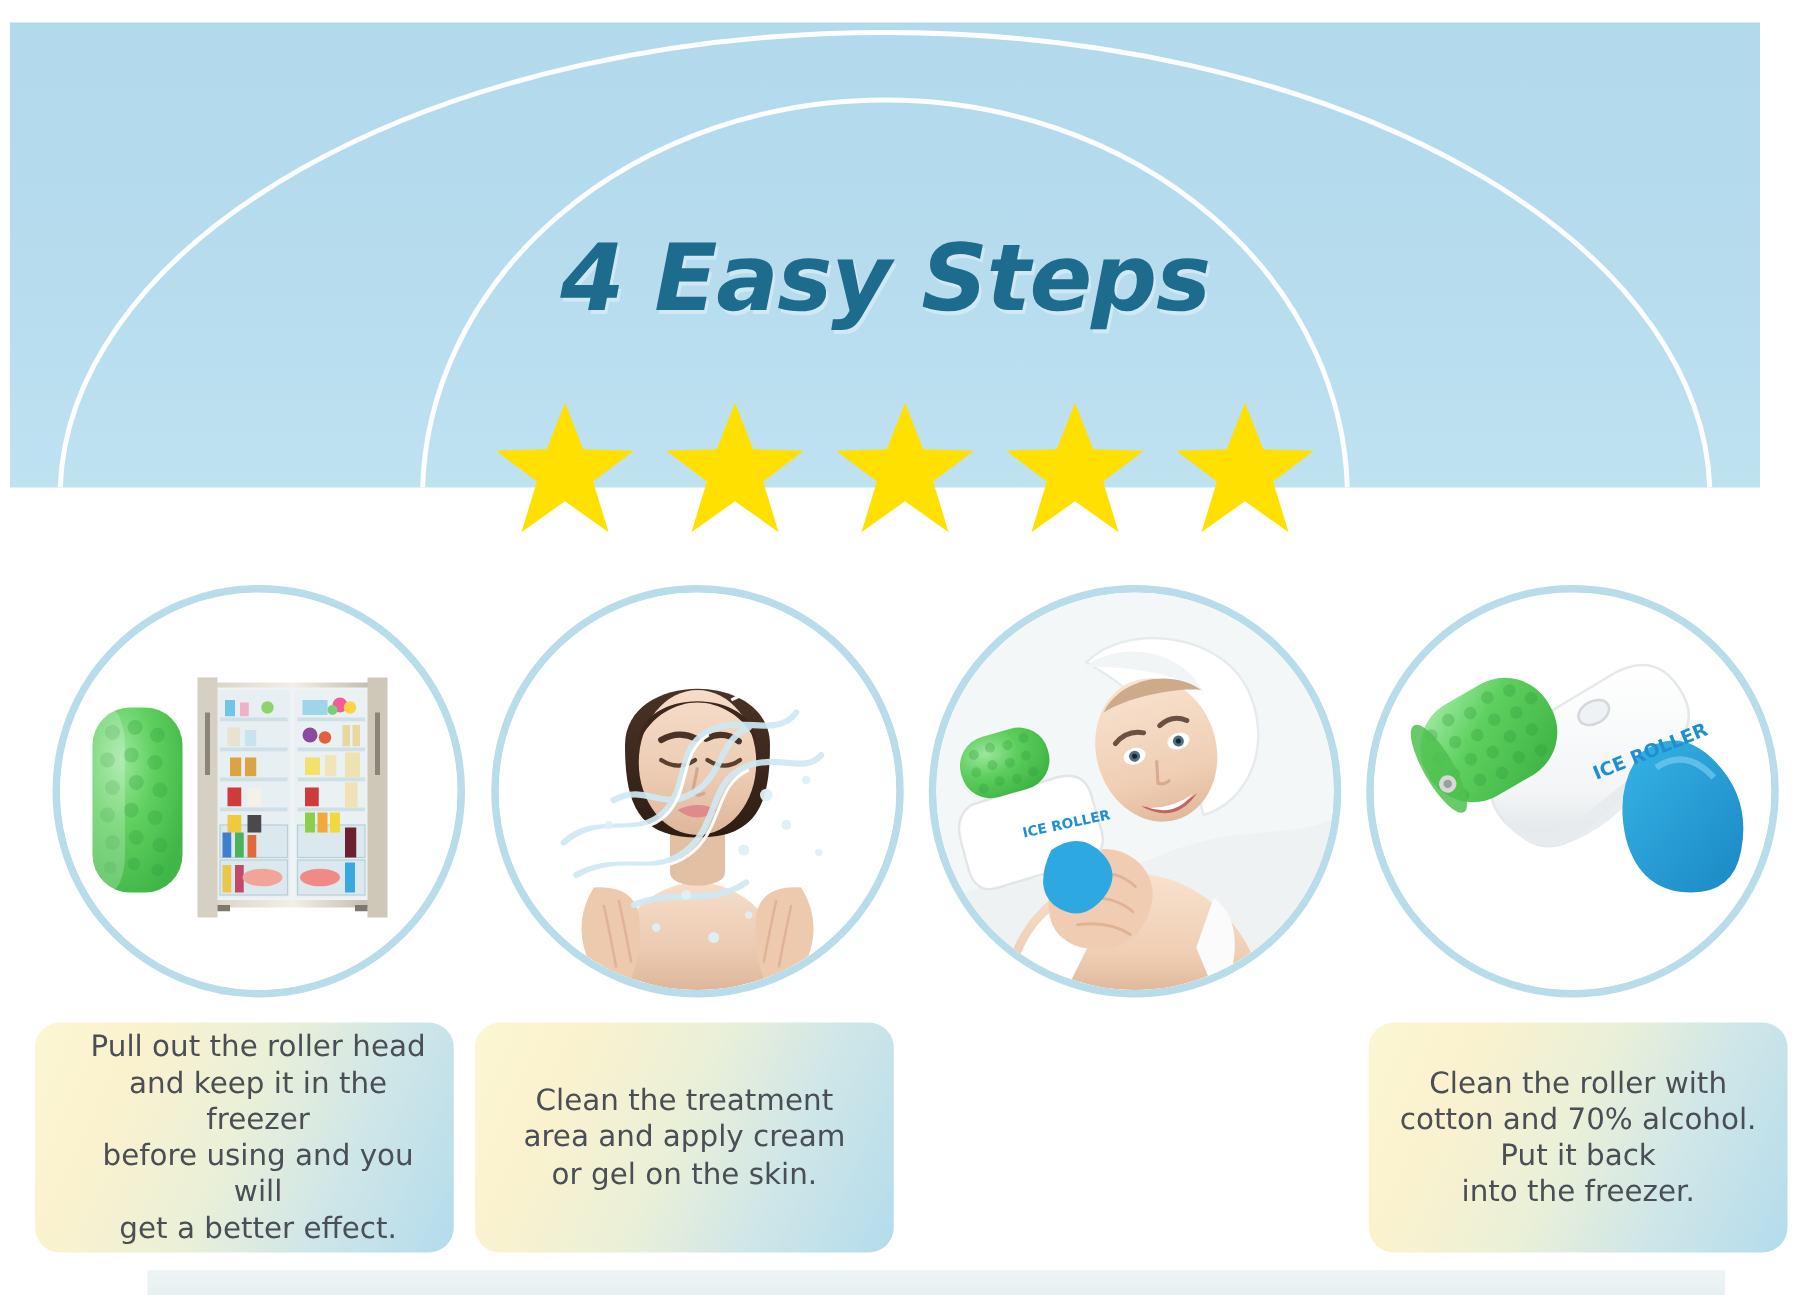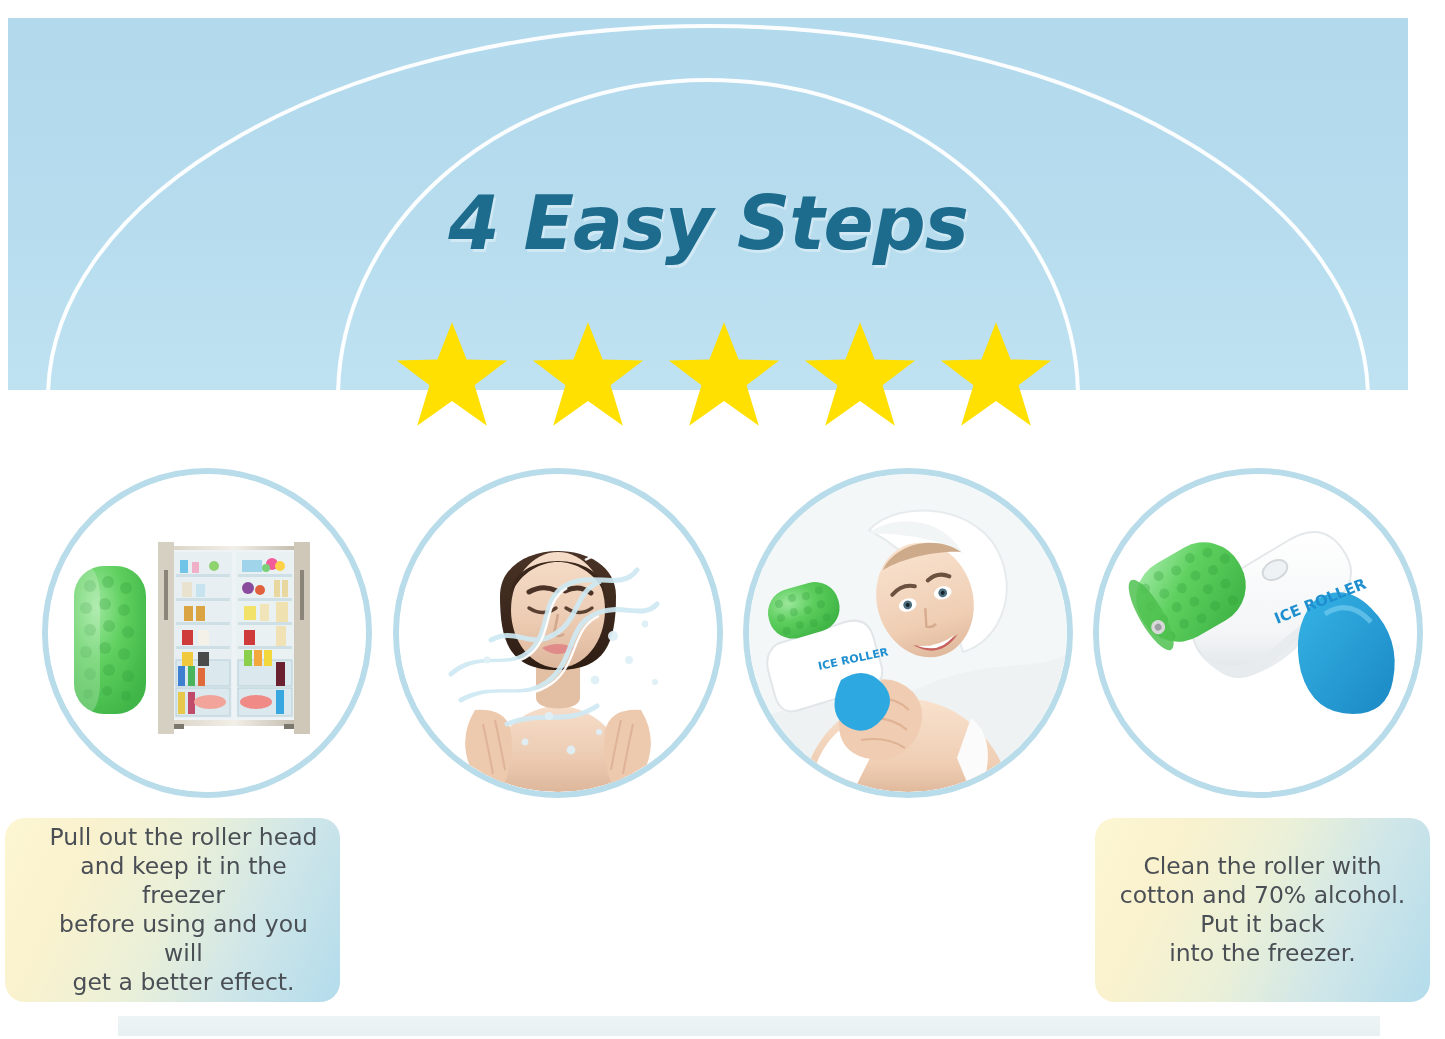--- a/index.html
+++ b/index.html
@@ -127,21 +127,21 @@
         #faf2ce 22%,
         #eaf0d8 48%,
         #cfe6e8 72%,
         #b3dcec 100%);
     display: flex;
     align-items: center;
     justify-content: center;
     box-sizing: border-box;
     padding: 6px 10px;
   }
-  .caption-card.p0 { left: 5px; padding-left: 32px; }
+  .caption-card.p0 { left: 28px; padding-left: 32px; }
   .caption-card.p1 { left: 380px; }
   .caption-card.p2 { left: 738px; }
   .caption-card.p3 { left: 1095px; }
 
   .caption-text {
     font-family: "DejaVu Sans", sans-serif;
     font-size: 23.5px;
     line-height: 1.24;
     color: #4a4f55;
     text-align: center;
@@ -579,20 +579,25 @@
 
   <div class="captions-row">
 
     <div class="caption-card p0">
       <div class="caption-text">Pull out the roller head
 and keep it in the freezer
 before using and you will
 get a better effect.</div>
     </div>
 
+    <div class="caption-card p1">
+      <div class="caption-text">Clean the treatment
+area and apply cream
+or gel on the skin.</div>
+    </div>
 
 
     <div class="caption-card p3">
       <div class="caption-text">Clean the roller with
 cotton and 70% alcohol.
 Put it back
 into the freezer.</div>
     </div>
 
   </div>

